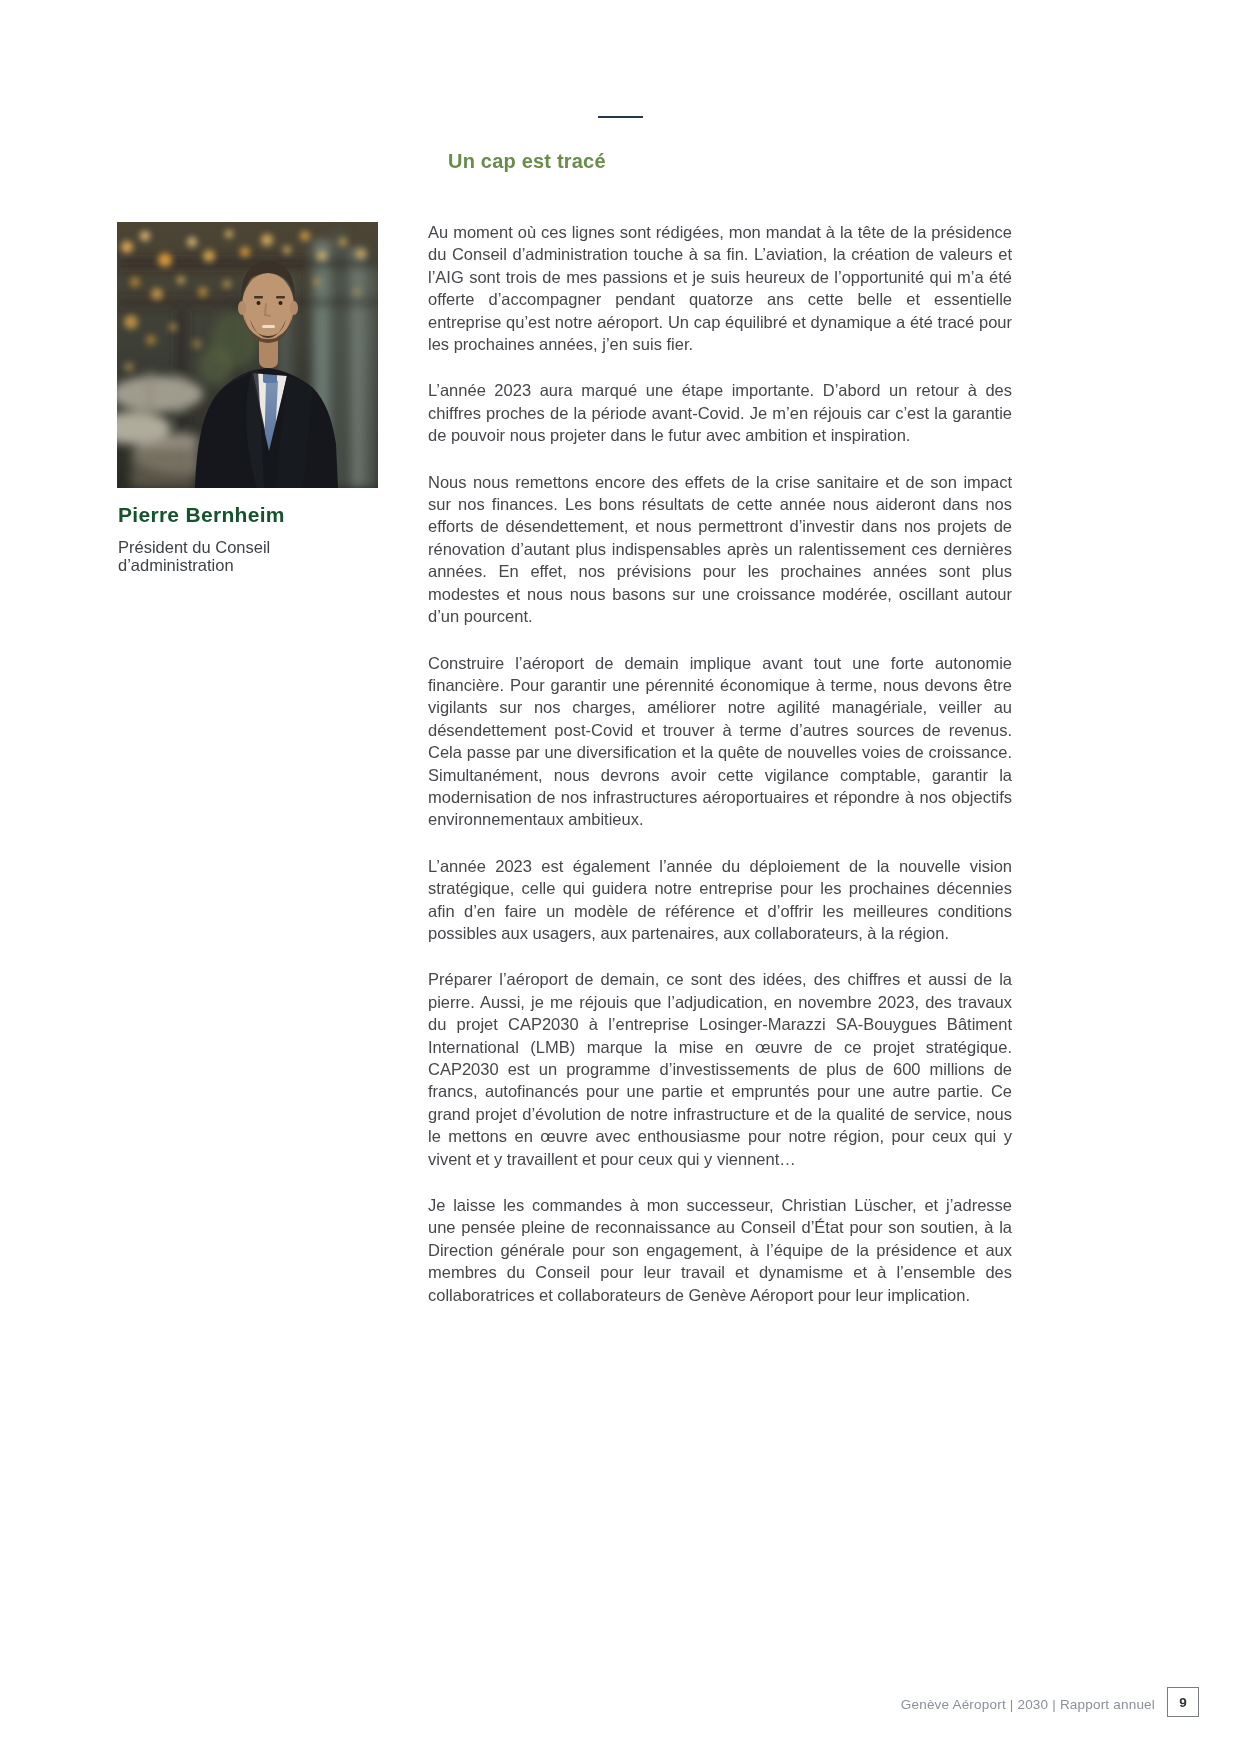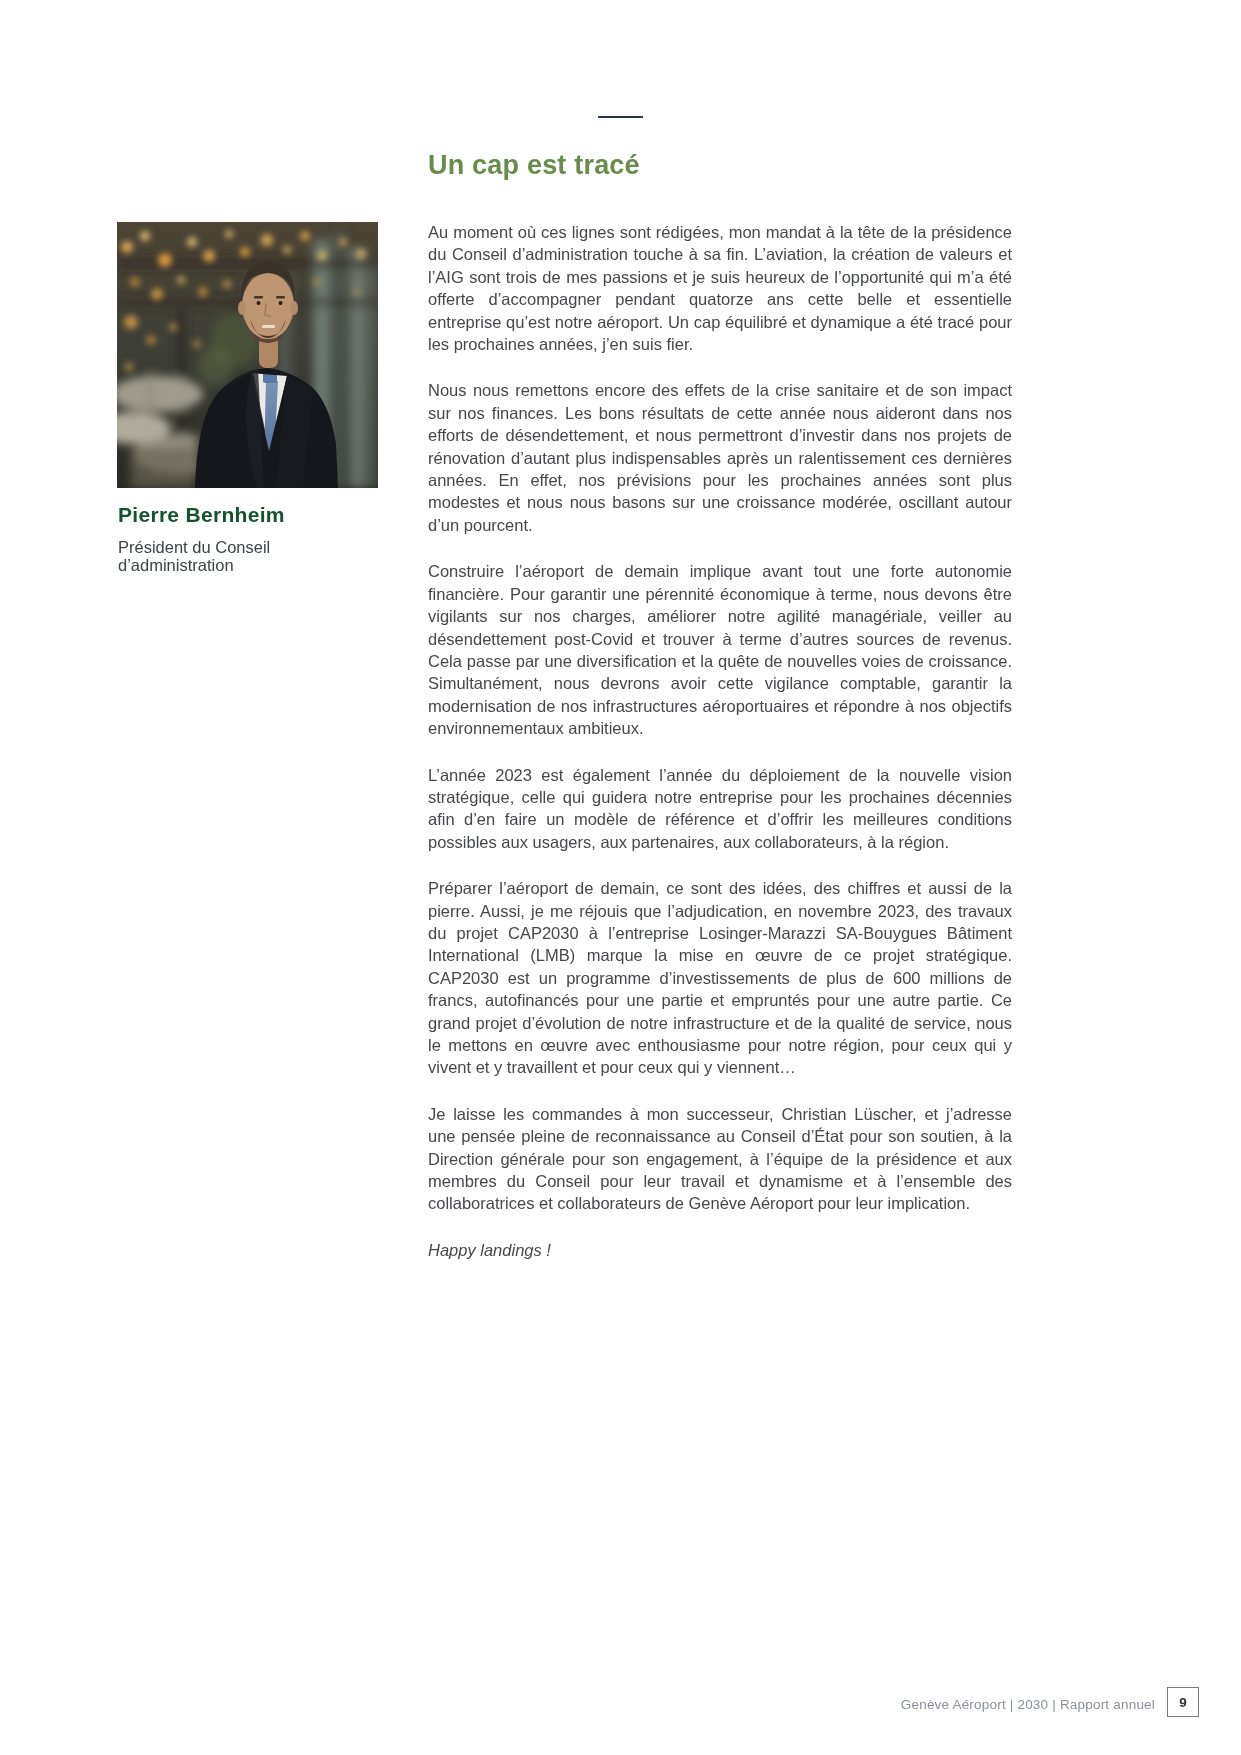--- a/index.html
+++ b/index.html
@@ -23,22 +23,22 @@
     font-size:14px;font-weight:500;
     letter-spacing:4.5px;
     color:var(--navy);
   }
   .header-rule{
     position:absolute;top:116px;left:598px;
     width:45px;height:2px;
     background:var(--navy);
   }
   .page-title{
-    position:absolute;top:150px;left:428px;
-    font-size:27px;font-weight:700;
+    position:absolute;top:150px;left:448px;
+    font-size:20px;font-weight:700;
     color:var(--green);
     letter-spacing:0.2px;
   }
   .portrait{
     position:absolute;top:222px;left:117px;
     width:261px;height:266px;
     display:block;
   }
   .author-name{
     position:absolute;top:503px;left:118px;
@@ -185,24 +185,24 @@
       <circle cx="163.5" cy="81" r="2" fill="#2a211a"></circle>
       <path d="M149,82 L148,93 L153,94" stroke="#a87f5e" stroke-width="2" fill="none" stroke-linecap="round"></path>
     </g>
   </svg>
 
   <div class="author-name">Pierre Bernheim</div>
   <div class="author-role">Président du Conseil d’administration</div>
 
   <div class="article">
       <p>Au moment où ces lignes sont rédigées, mon mandat à la tête de la présidence du Conseil d’administration touche à sa fin. L’aviation, la création de valeurs et l’AIG sont trois de mes passions et je suis heureux de l’opportunité qui m’a été offerte d’accompagner pendant quatorze ans cette belle et essentielle entreprise qu’est notre aéroport. Un cap équilibré et dynamique a été tracé pour les prochaines années, j’en suis fier.</p>
+      <p>L’année 2023 aura marqué une étape importante. D’abord un retour à des chiffres proches de la période avant-Covid. Je m’en réjouis car c’est la garantie de pouvoir nous projeter dans le futur avec ambition et inspiration.</p>
       <p>Nous nous remettons encore des effets de la crise sanitaire et de son impact sur nos finances. Les bons résultats de cette année nous aideront dans nos efforts de désendettement, et nous permettront d’investir dans nos projets de rénovation d’autant plus indispensables après un ralentissement ces dernières années. En effet, nos prévisions pour les prochaines années sont plus modestes et nous nous basons sur une croissance modérée, oscillant autour d’un pourcent.</p>
       <p>Construire l’aéroport de demain implique avant tout une forte autonomie financière. Pour garantir une pérennité économique à terme, nous devons être vigilants sur nos charges, améliorer notre agilité managériale, veiller au désendettement post-Covid et trouver à terme d’autres sources de revenus. Cela passe par une diversification et la quête de nouvelles voies de croissance. Simultanément, nous devrons avoir cette vigilance comptable, garantir la modernisation de nos infrastructures aéroportuaires et répondre à nos objectifs environnementaux ambitieux.</p>
       <p>L’année 2023 est également l’année du déploiement de la nouvelle vision stratégique, celle qui guidera notre entreprise pour les prochaines décennies afin d’en faire un modèle de référence et d’offrir les meilleures conditions possibles aux usagers, aux partenaires, aux collaborateurs, à la région.</p>
       <p>Préparer l’aéroport de demain, ce sont des idées, des chiffres et aussi de la pierre. Aussi, je me réjouis que l’adjudication, en novembre 2023, des travaux du projet CAP2030 à l’entreprise Losinger-Marazzi SA-Bouygues Bâtiment International (LMB) marque la mise en œuvre de ce projet stratégique. CAP2030 est un programme d’investissements de plus de 600 millions de francs, autofinancés pour une partie et empruntés pour une autre partie. Ce grand projet d’évolution de notre infrastructure et de la qualité de service, nous le mettons en œuvre avec enthousiasme pour notre région, pour ceux qui y vivent et y travaillent et pour ceux qui y viennent…</p>
       <p>Je laisse les commandes à mon successeur, Christian Lüscher, et j’adresse une pensée pleine de reconnaissance au Conseil d’État pour son soutien, à la Direction générale pour son engagement, à l’équipe de la présidence et aux membres du Conseil pour leur travail et dynamisme et à l’ensemble des collaboratrices et collaborateurs de Genève Aéroport pour leur implication.</p>
-      <p class="closing">Happy landings !</p>
     </div>
 
   <div class="footer-text">Genève Aéroport | 2030 | Rapport annuel</div>
   <div class="page-number-box">9</div>
 
 </div>
 
 </body></html>

